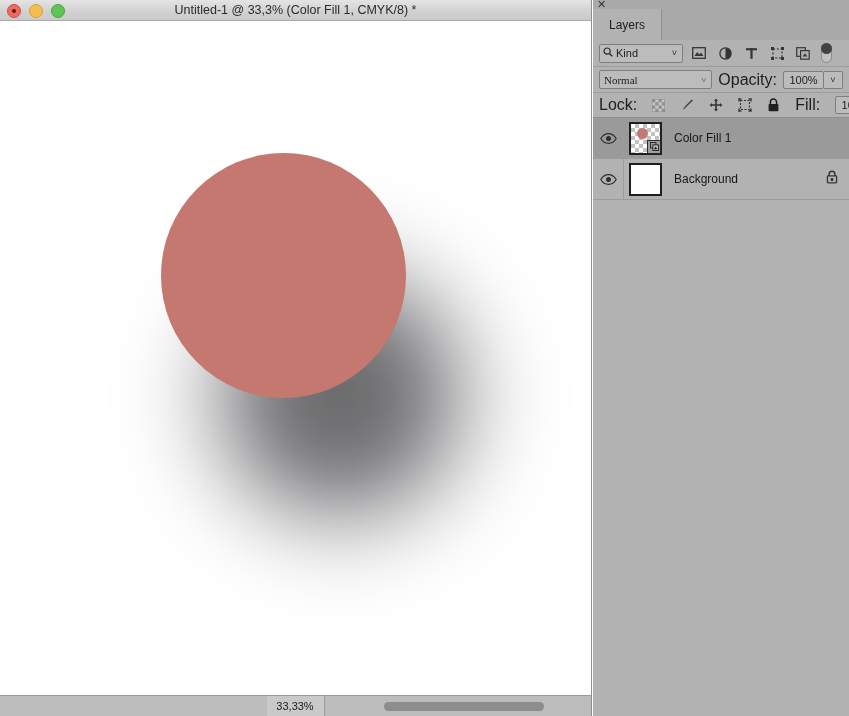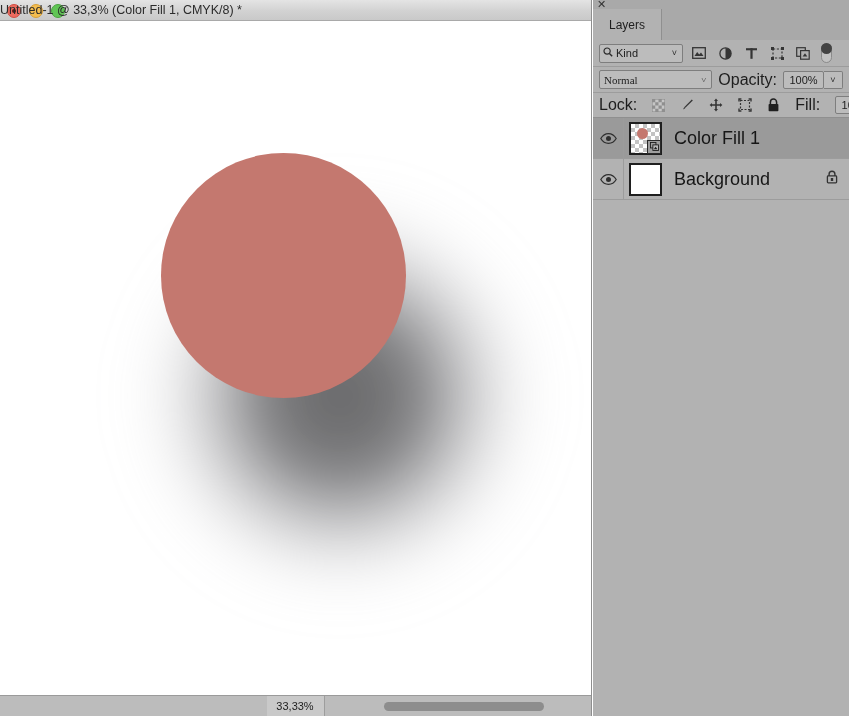--- a/index.html
+++ b/index.html
@@ -58,21 +58,21 @@
     left: 50%; top: 50%;
     width: 4px; height: 4px;
     margin: -2px 0 0 -2px;
     background: #5a1b16;
     border-radius: 50%;
   }
   #doc-title {
     position: absolute;
     left: 0; right: 0; top: 0;
     line-height: 20px;
-    text-align: left;
+    text-align: center;
     font-size: 12.5px;
     color: #2b2b2b;
   }
 
   
   #canvas-area {
     position: absolute;
     left: 0; top: 21px;
     width: 591px;
     height: 674px;
@@ -389,21 +389,21 @@
     background: #9f9f9f;
     border: 1px solid #2a2a2a;
     box-sizing: border-box;
     display: flex;
     align-items: center;
     justify-content: center;
     color: #1d1d1d;
   }
   .layer-name {
     margin-left: 12px;
-    font-size: 18px;
+    font-size: 12px;
     color: #161616;
   }
   .layer-lock {
     position: absolute;
     right: 11px;
     top: 50%;
     transform: translateY(-50%);
     color: #333;
   }
   #panel-body-fill {

